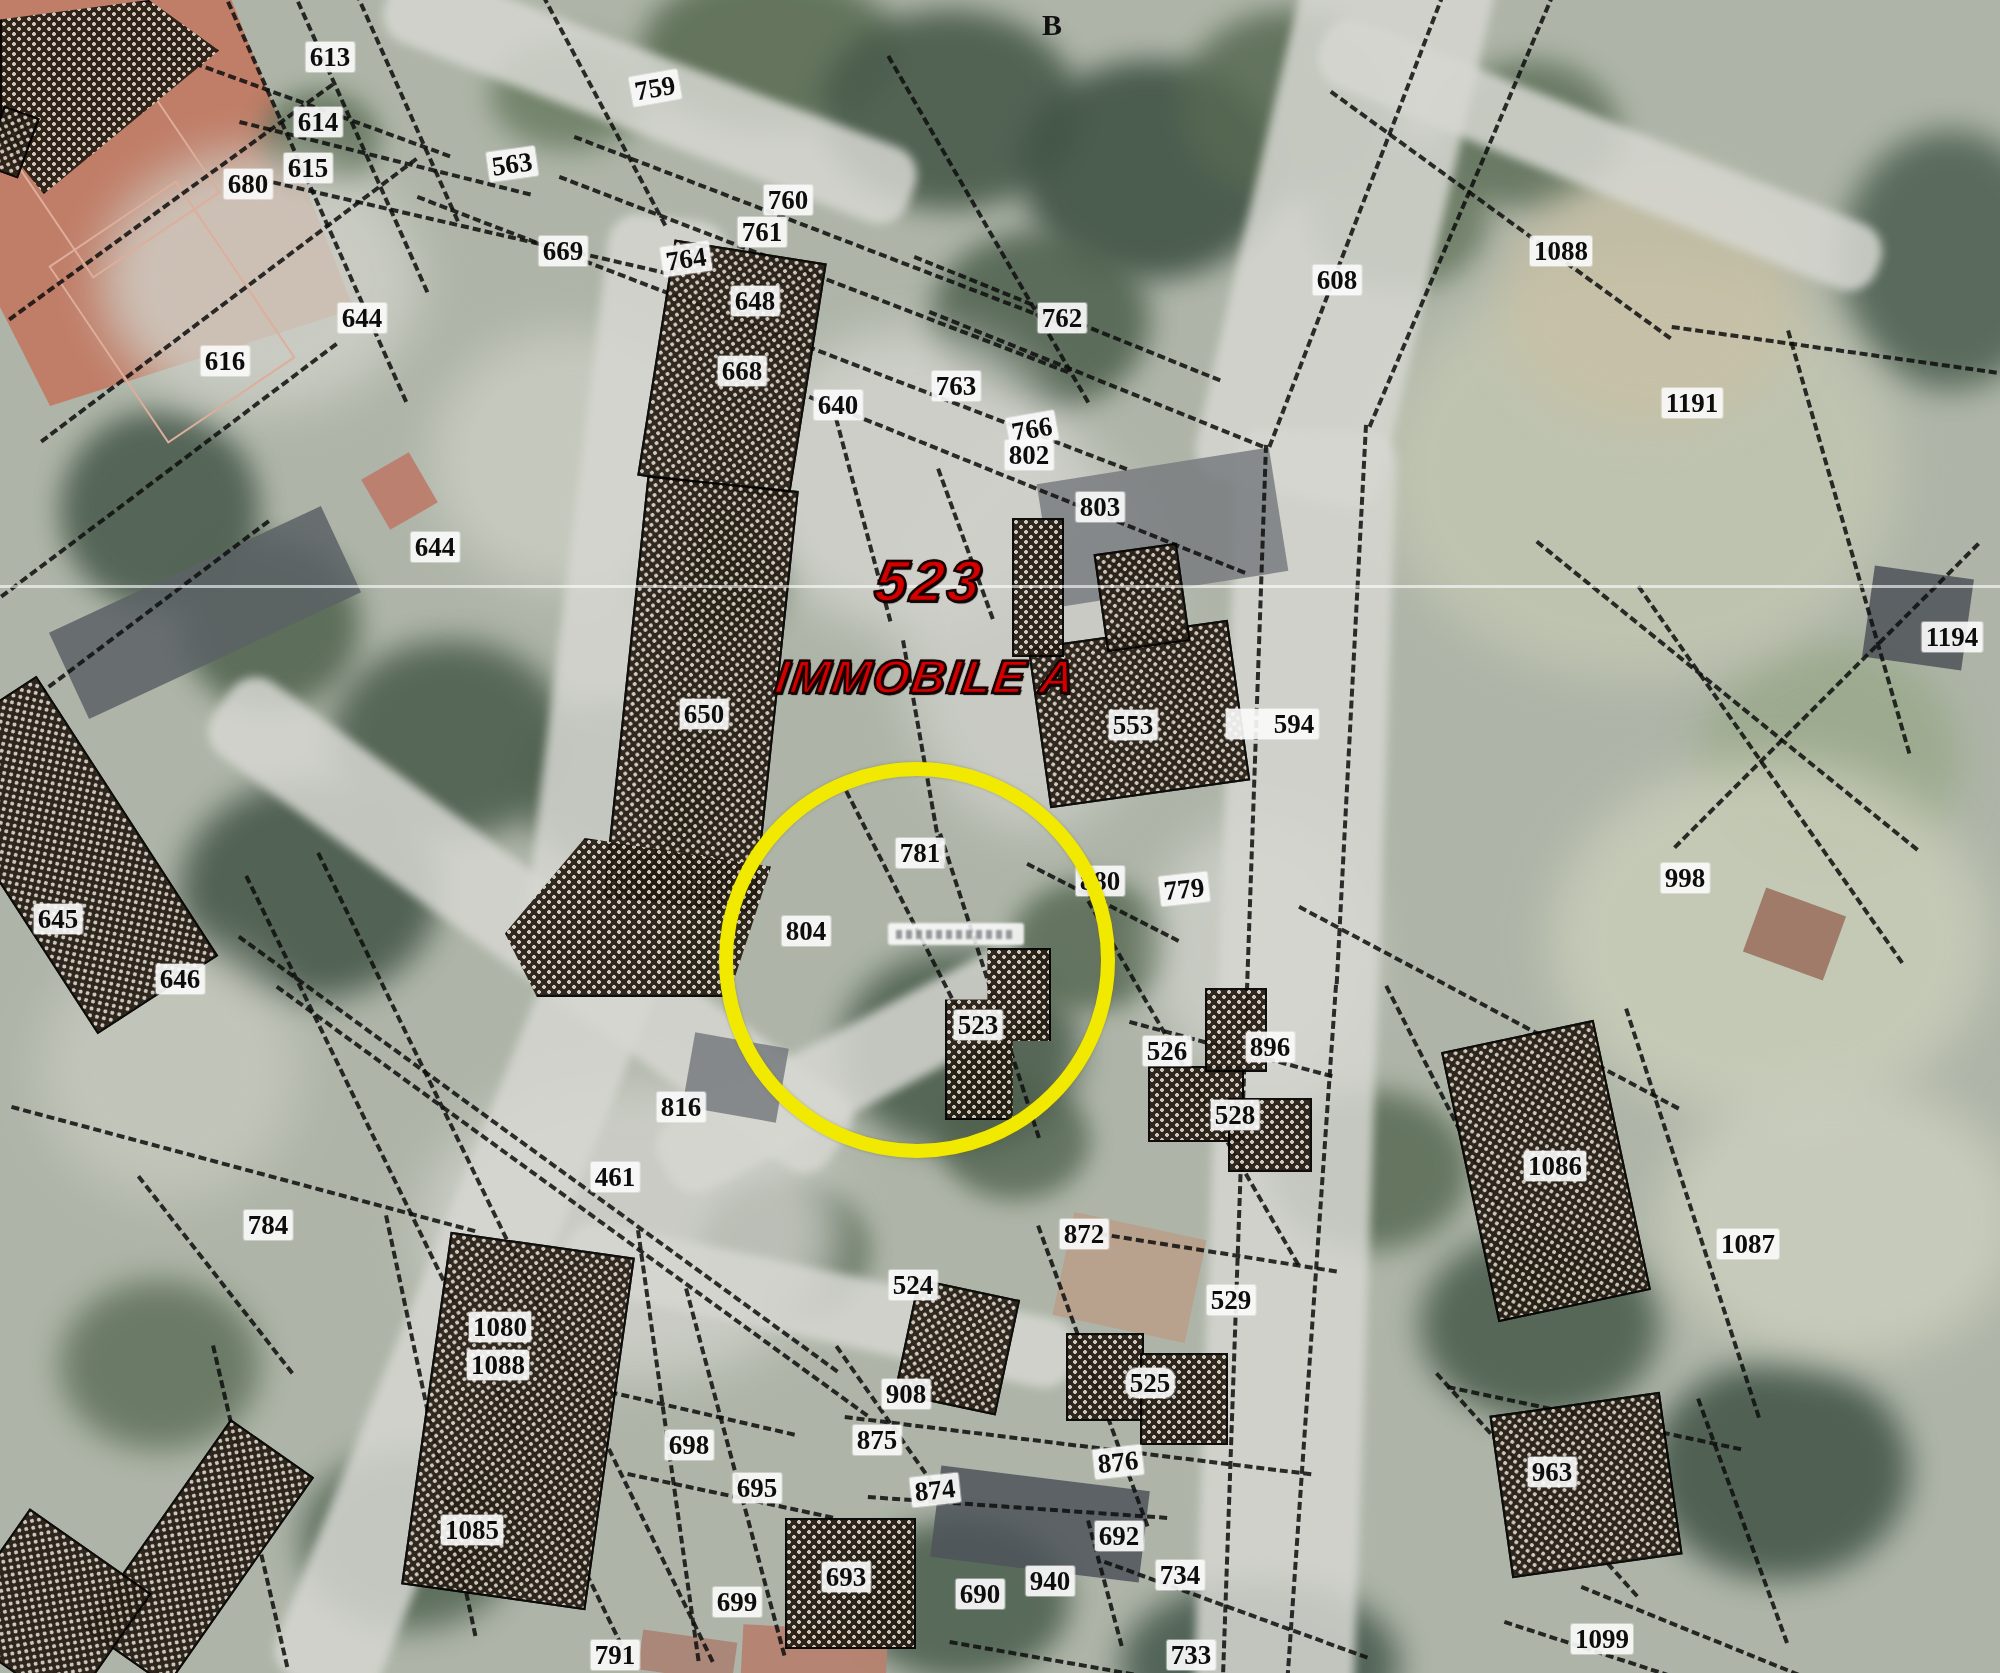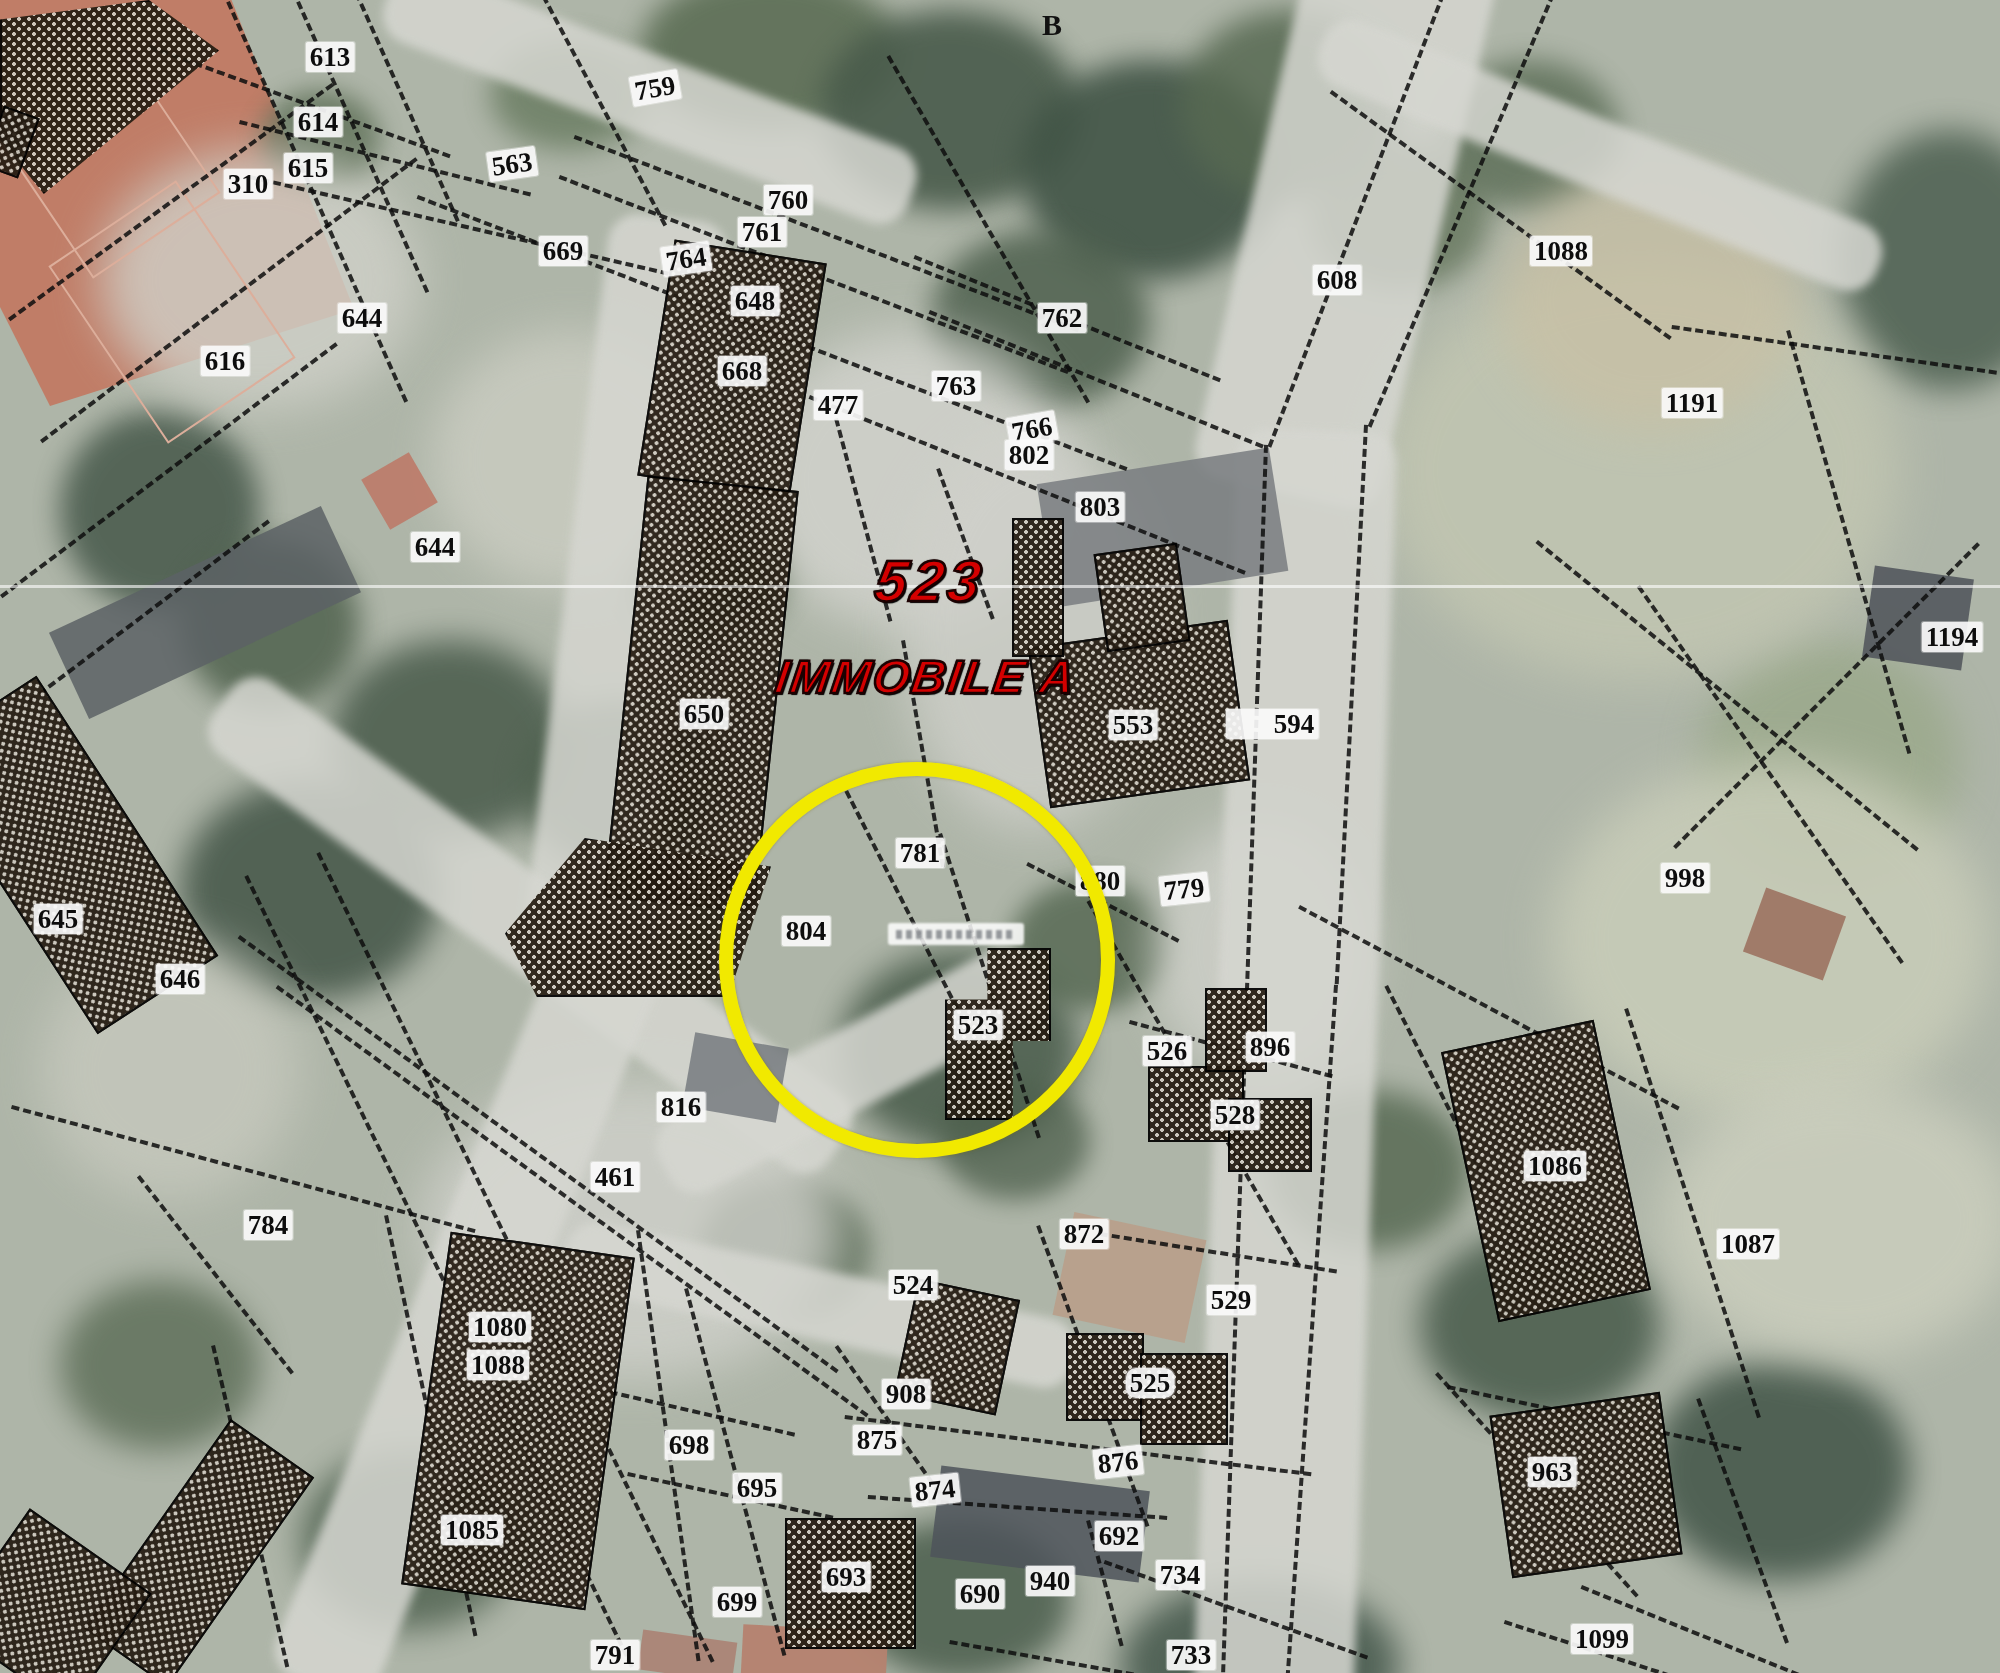--- a/index.html
+++ b/index.html
@@ -189,33 +189,33 @@
     <div class="bldg" style="left: 425px; top: 1243px; width: 182px; height: 352px; transform: rotate(8deg);"></div>
     <div class="bldg" style="left: 148px; top: 1425px; width: 98px; height: 252px; transform: rotate(35deg);"></div>
     <div class="bldg" style="left: -25px; top: 1538px; width: 145px; height: 140px; transform: rotate(35deg);"></div>
     <div class="bldg" style="left: 1468px; top: 1033px; width: 152px; height: 272px; transform: rotate(-12deg);"></div>
     <div class="bldg" style="left: 1500px; top: 1403px; width: 168px; height: 160px; transform: rotate(-8deg);"></div>
     <div class="scanline"></div>
   <div class="illegible"></div>
   <div class="lab" style="left: 330px; top: 57px;">613</div>
     <div class="lab" style="left: 318px; top: 122px;">614</div>
     <div class="lab" style="left: 308px; top: 168px;">615</div>
-    <div class="lab" style="left: 248px; top: 184px;">310</div>
+    <div class="lab" style="left: 248px; top: 184px;">680</div>
     <div class="lab" style="left: 512px; top: 164px; transform: translate(-50%, -50%) rotate(-8deg);">563</div>
     <div class="lab" style="left: 563px; top: 251px;">669</div>
     <div class="lab" style="left: 686px; top: 259px; transform: translate(-50%, -50%) rotate(-8deg);">764</div>
     <div class="lab" style="left: 362px; top: 318px;">644</div>
     <div class="lab" style="left: 225px; top: 361px;">616</div>
     <div class="lab" style="left: 435px; top: 547px;">644</div>
     <div class="lab" style="left: 655px; top: 88px; transform: translate(-50%, -50%) rotate(-10deg);">759</div>
     <div class="lab" style="left: 788px; top: 200px;">760</div>
     <div class="lab" style="left: 762px; top: 232px;">761</div>
     <div class="lab" style="left: 755px; top: 301px;">648</div>
     <div class="lab" style="left: 742px; top: 371px;">668</div>
-    <div class="lab" style="left: 838px; top: 405px;">477</div>
+    <div class="lab" style="left: 838px; top: 405px;">640</div>
     <div class="lab" style="left: 1062px; top: 318px;">762</div>
     <div class="lab" style="left: 956px; top: 386px;">763</div>
     <div class="lab" style="left: 1032px; top: 429px; transform: translate(-50%, -50%) rotate(-10deg);">766</div>
     <div class="lab plain" style="left: 1052px; top: 25px;">B</div>
     <div class="lab" style="left: 1029px; top: 455px;">802</div>
     <div class="lab" style="left: 1100px; top: 507px;">803</div>
     <div class="lab" style="left: 1337px; top: 280px;">608</div>
     <div class="lab" style="left: 1561px; top: 251px;">1088</div>
     <div class="lab" style="left: 1692px; top: 403px;">1191</div>
     <div class="lab" style="left: 1952px; top: 637px;">1194</div>

